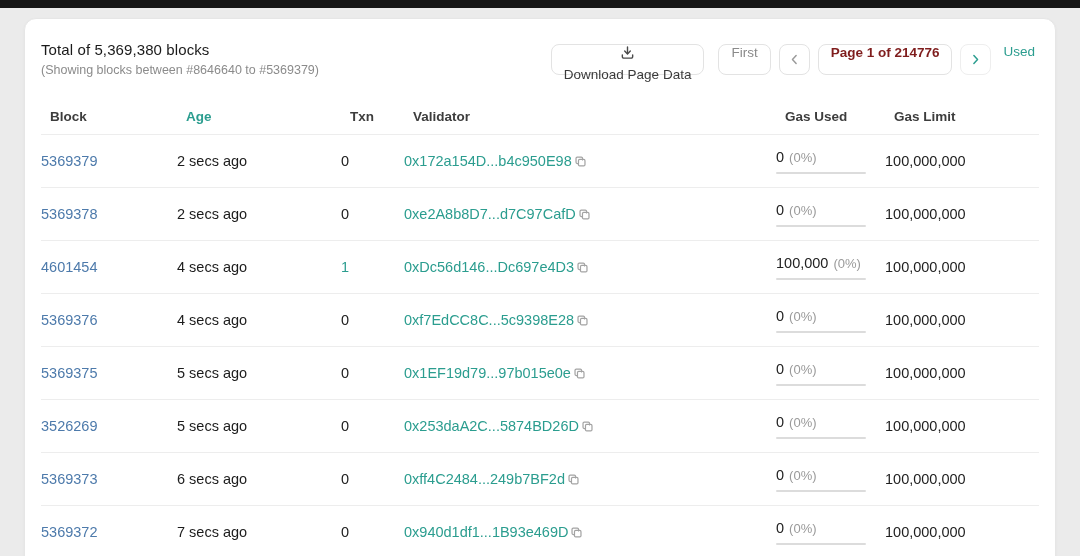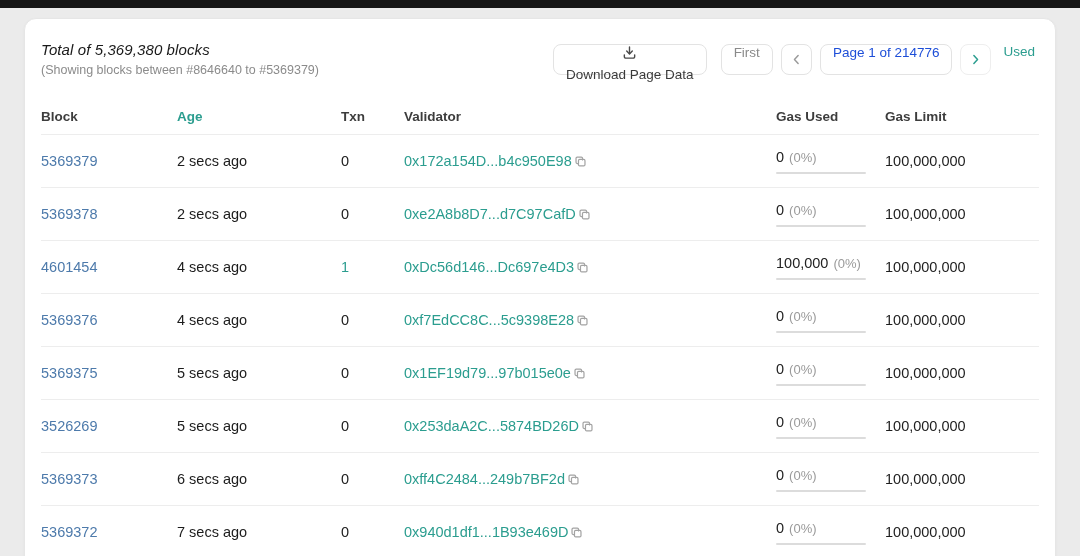--- a/index.html
+++ b/index.html
@@ -32,21 +32,20 @@
     display:flex;
     justify-content:space-between;
     align-items:center;
     padding-top:22px;
   }
   .title{
     font-size:15px;
     font-weight:500;
     color:#1a1a1a;
     letter-spacing:.1px;
-    font-style:italic;
   }
   .subtitle{
     font-size:12.5px;
     color:var(--text-gray);
     margin-top:5px;
   }
   .controls{display:flex;align-items:center;gap:14px;}
   .btn{
     display:inline-flex;
     align-items:center;
@@ -58,21 +57,21 @@
     background:#fff;
     font-size:13.5px;
     color:#3a3a3a;
     cursor:pointer;
     white-space:nowrap;
     flex-direction:column;
   }
   .pager{display:flex;align-items:center;gap:8px;}
   .pager .btn{color:#8a8a8a;}
   .pager .btn.icon-btn{width:31px;padding:0;justify-content:center;}
-  .pager .page-box{color:#1d4ed8;}
+  .pager .page-box{color:#7f1d1d;font-weight:bold;}
   .pager .btn.teal{color:var(--link-teal);border-color:#eee;}
   .pager .btn.last{border:none;color:var(--link-teal);padding:0 4px;}
   .chev{stroke:#9a9a9a;}
   .chev.teal{stroke:var(--link-teal);}
   
   .table{margin-top:22px;}
   .tr{
     display:grid;
     grid-template-columns:136px 164px 63px 372px 109px 1fr;
     align-items:center;
@@ -82,21 +81,21 @@
   }
   .tr.head{
     height:36px;
     font-size:13.5px;
     font-weight:700;
     color:#3d3d3d;
     border-bottom:1px solid var(--border-light);
     align-items:end;
     padding-bottom:10px;
   }
-  .tr.head .th{align-self:end;}
+  .tr.head .th{align-self:end;margin-left:9px;}
   .th-age{color:var(--link-teal);cursor:pointer;}
   a.block-link{color:var(--link-blue);text-decoration:none;cursor:pointer;}
   a.hash-link{color:var(--link-teal);text-decoration:none;cursor:pointer;}
   .td.validator{display:flex;align-items:center;}
   .copy{display:inline-flex;cursor:pointer;margin-left:2px;}
   .copy svg{stroke:#a3a3a3;}
   .txn{color:var(--text-dark);}
   .txn.txn-link{color:var(--link-teal);cursor:pointer;}
   .gas-used .gu-line{display:flex;align-items:baseline;gap:5px;}
   .gu-val{color:#222;font-size:14.5px;}

